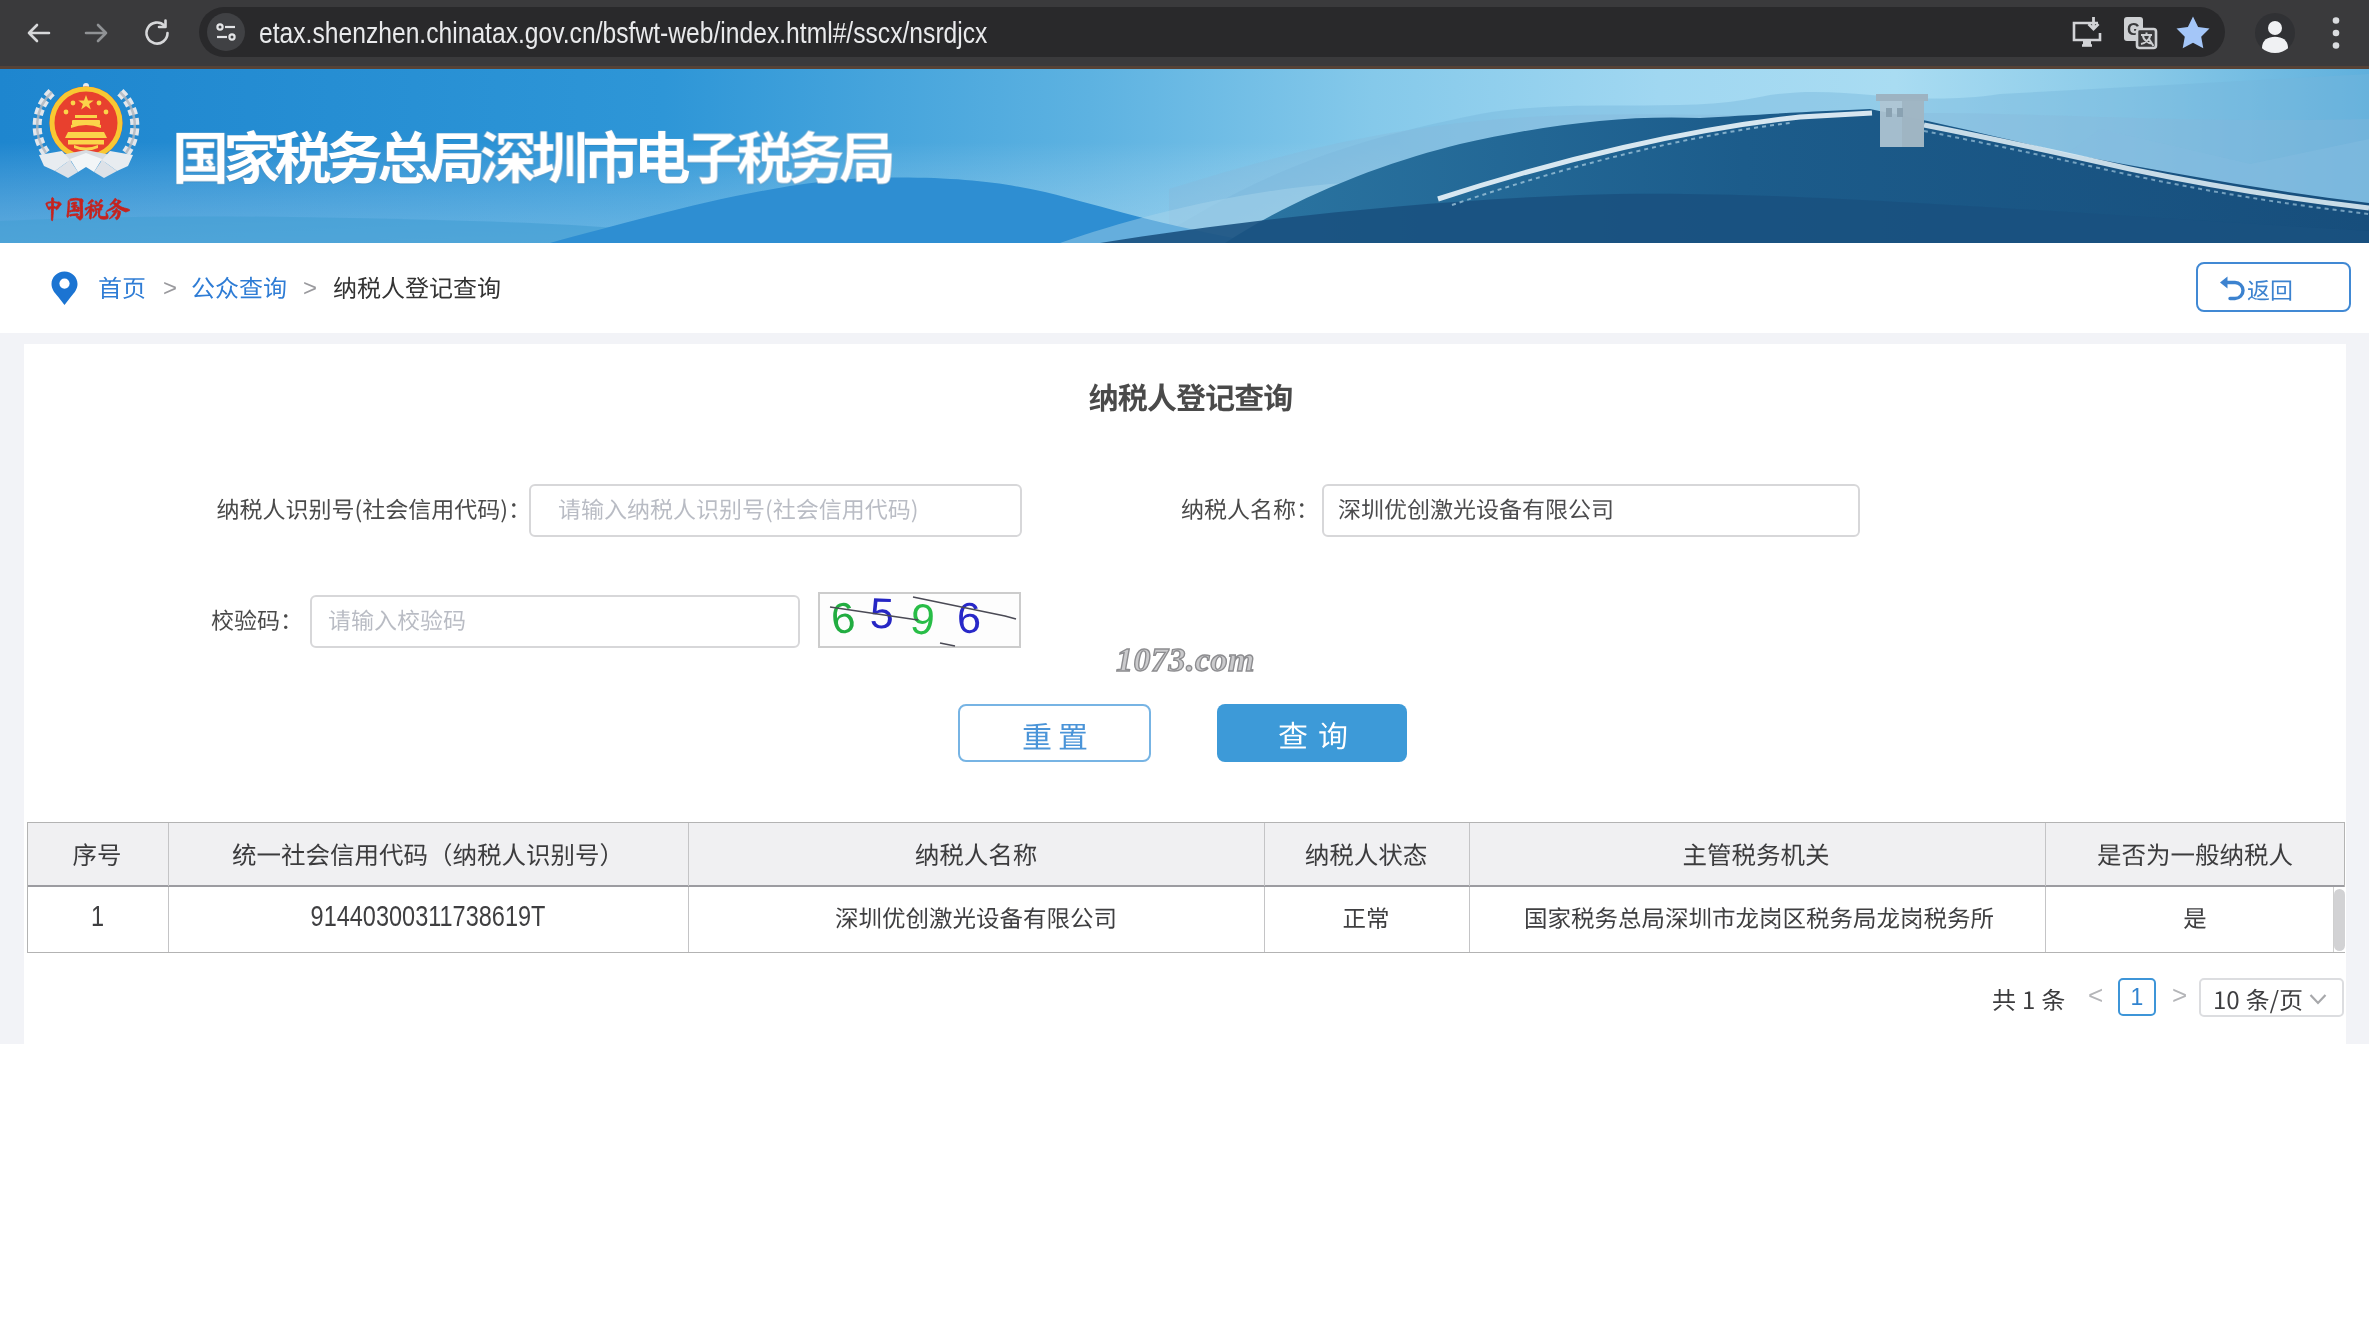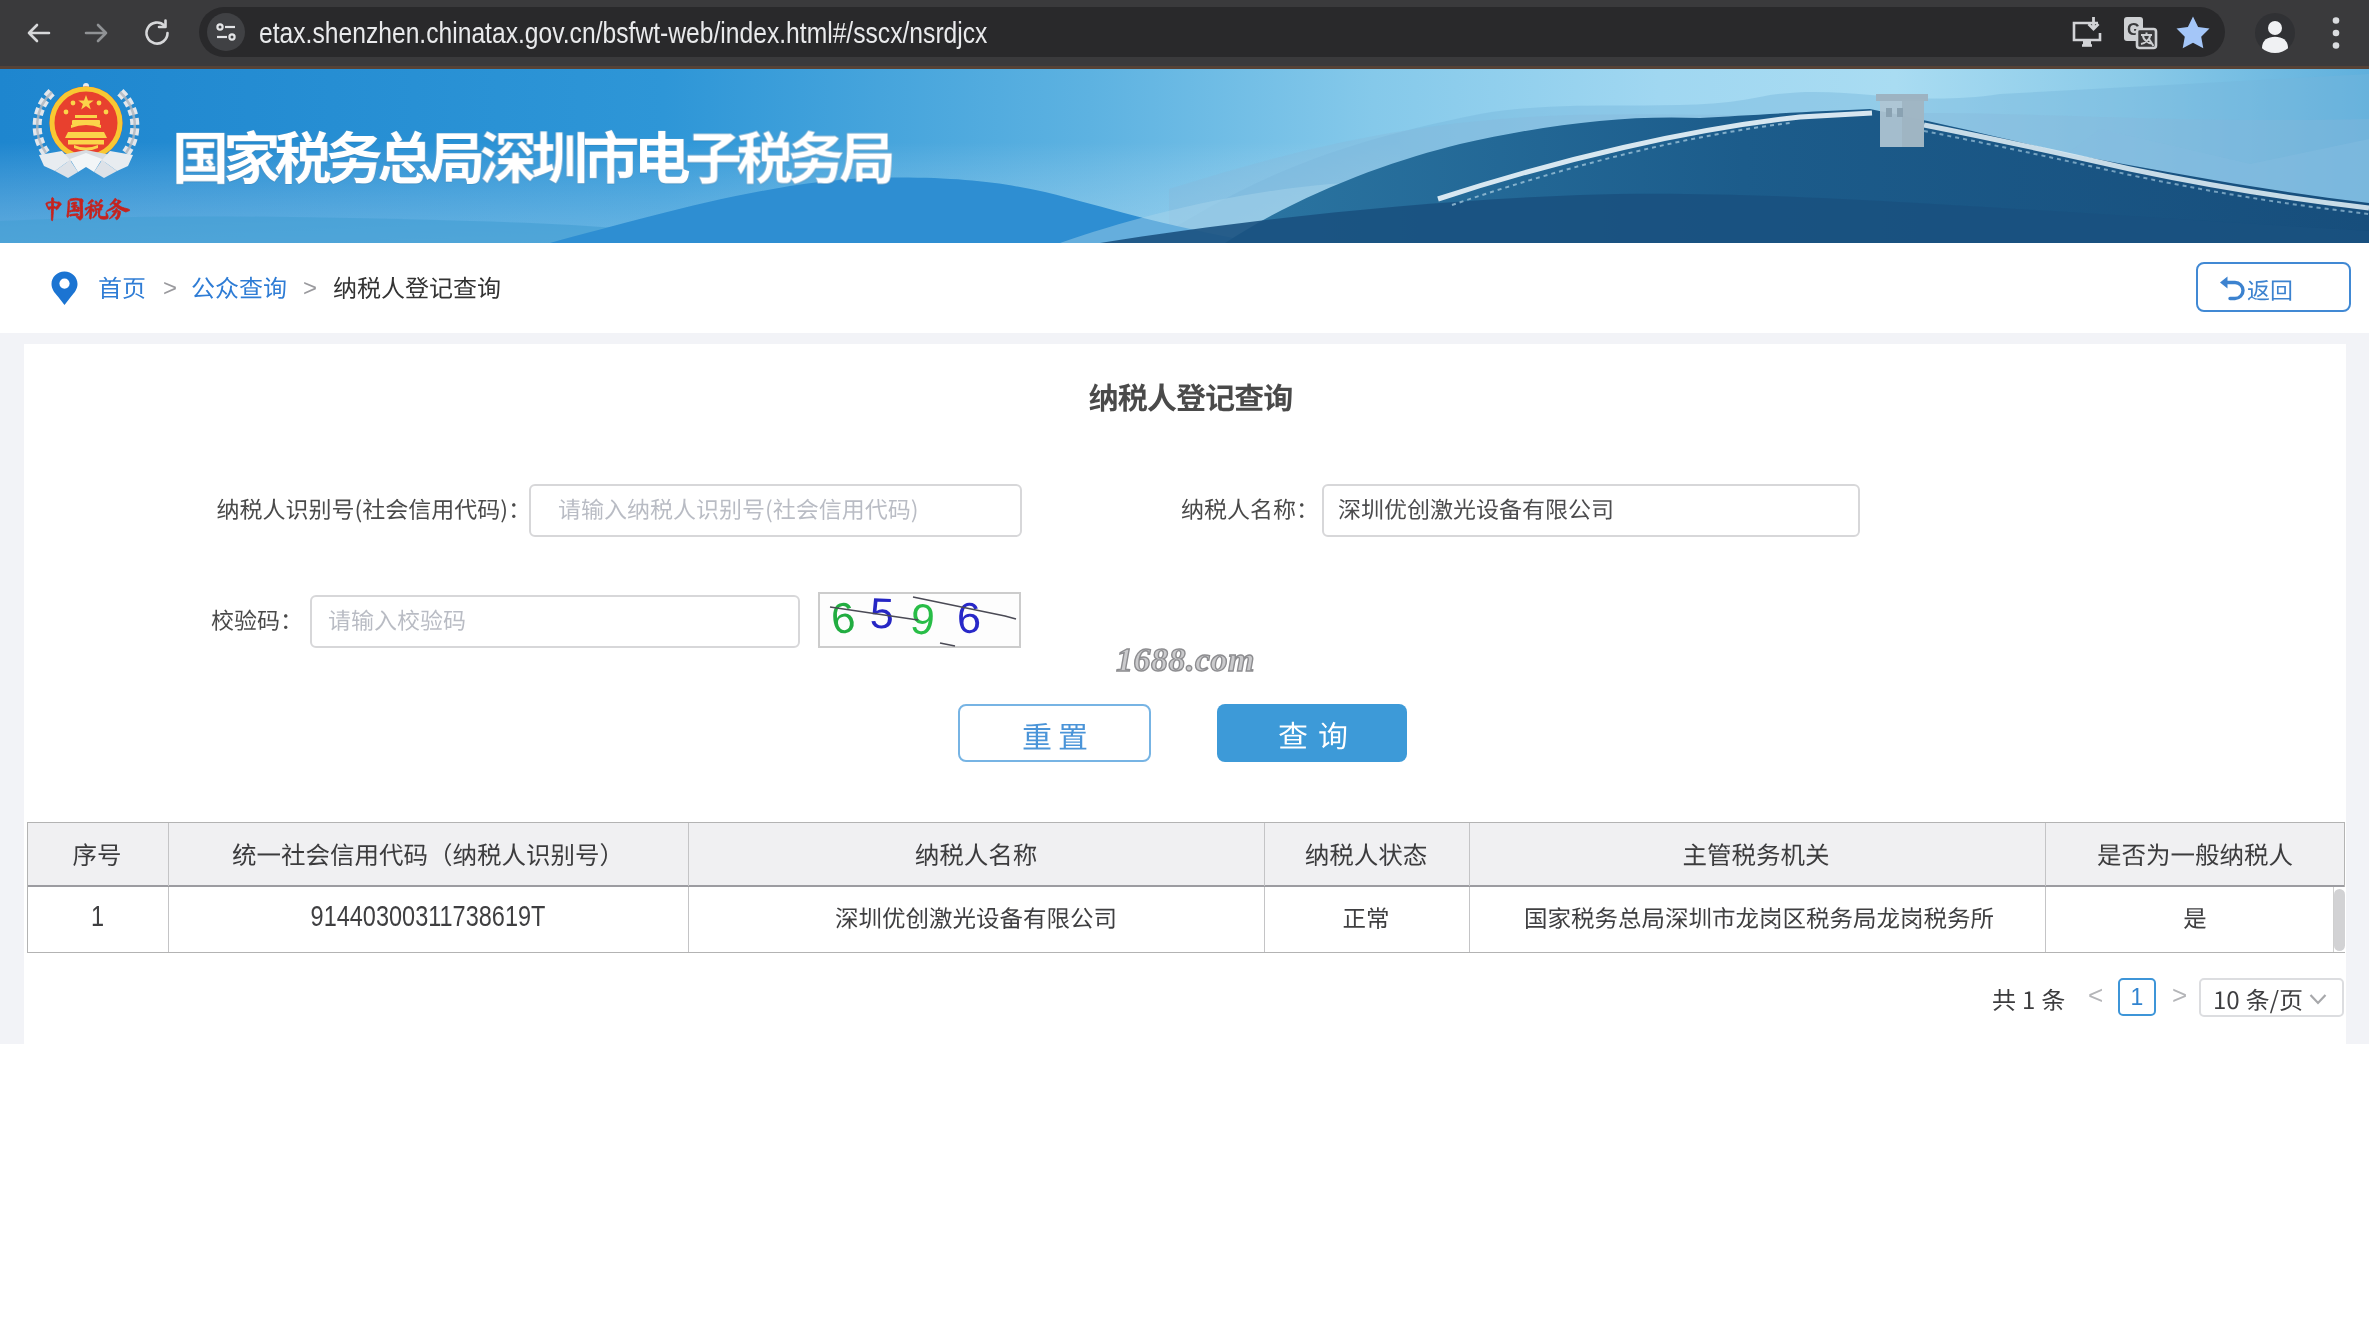--- a/index.html
+++ b/index.html
@@ -201,21 +201,21 @@
   <g font-family="Liberation Sans" font-size="43">
     <text x="13" y="41" fill="#22ad41" transform="rotate(-7 25 25)">6</text>
     <text x="52" y="36" fill="#2626c4" transform="rotate(2 62 20)">5</text>
     <text x="93" y="42" fill="#28bd47" transform="rotate(6 104 25)">9</text>
     <text x="139" y="41" fill="#2828c8" transform="rotate(-2 150 25)">6</text>
   </g>
   <path d="M12 15 L100 28" stroke="#4a4a55" stroke-width="1.6" fill="none"></path>
   <path d="M95 5 L187 24 L198 27" stroke="#4a4a55" stroke-width="1.6" fill="none"></path>
   <path d="M122 51 L137 54" stroke="#4a4a55" stroke-width="1.6" fill="none"></path>
 </svg>
-<div id="wmark">1688.com</div>
+<div id="wmark">1073.com</div>
 
 <div id="btnreset"></div>
 <div id="btnquery"></div>
 
 <div id="thead"></div>
 <div id="tbl"></div>
 <div class="vline" style="left:168px"></div>
 <div class="vline" style="left:688px"></div>
 <div class="vline" style="left:1264px"></div>
 <div class="vline" style="left:1469px"></div>

